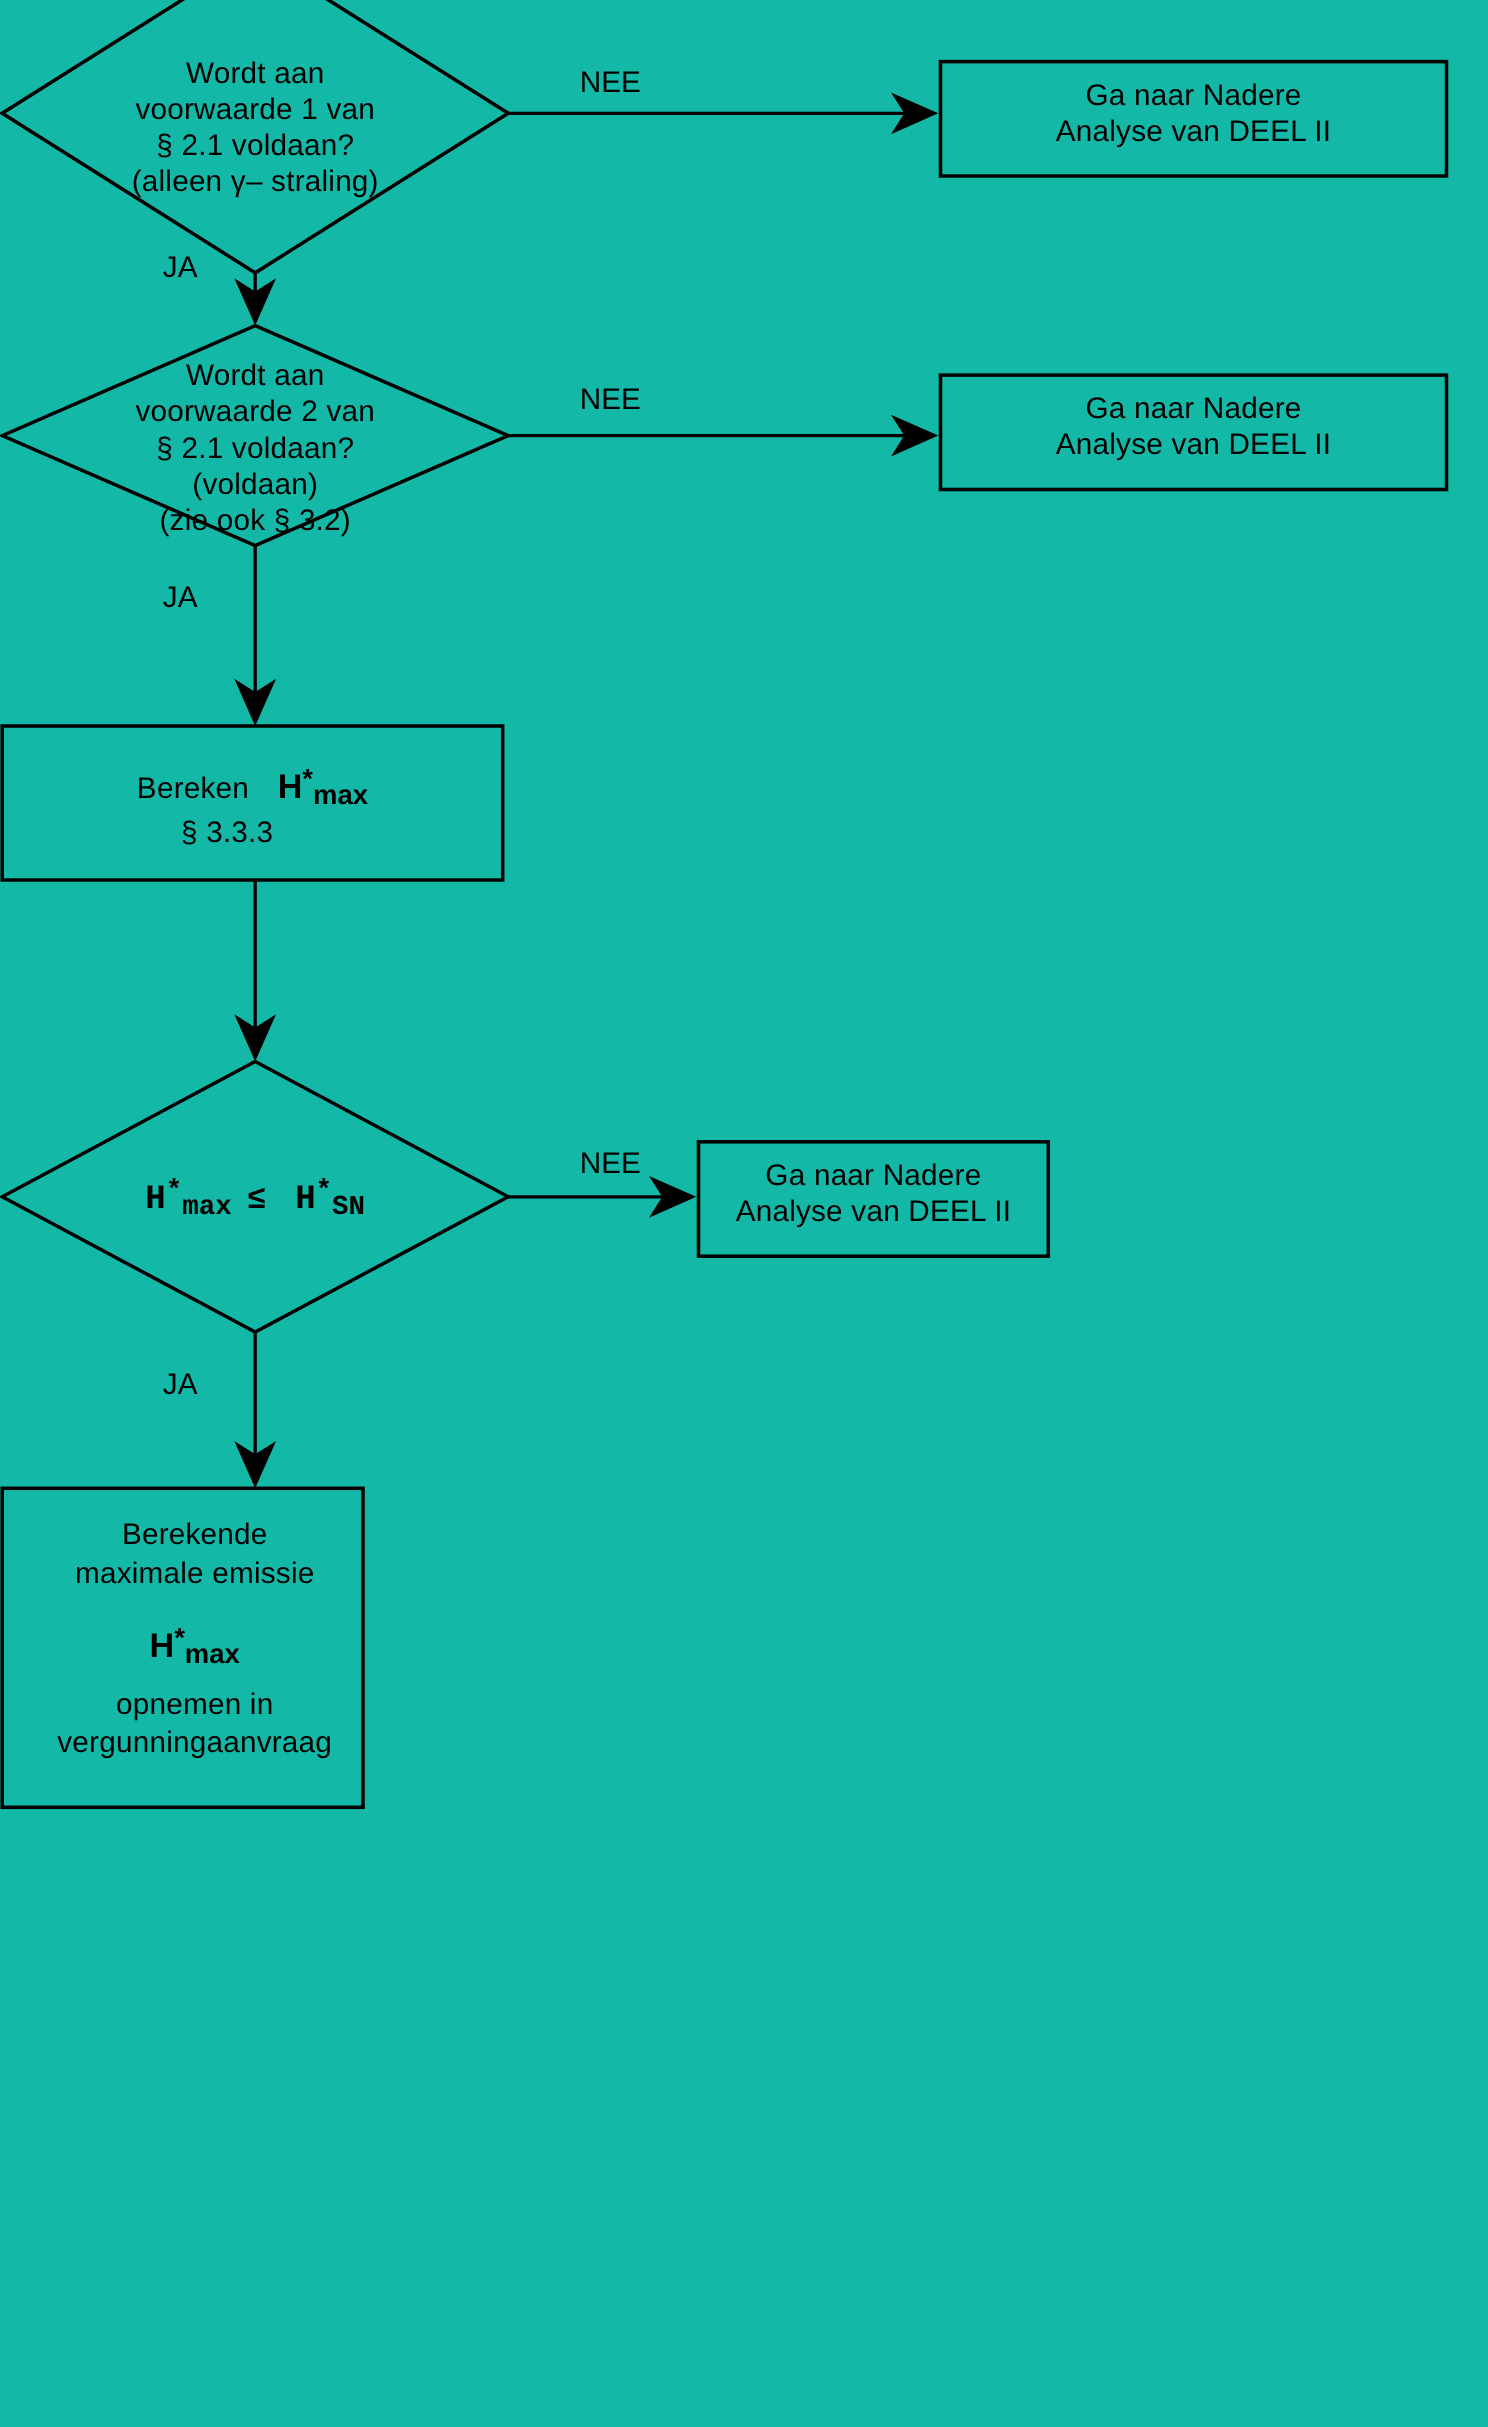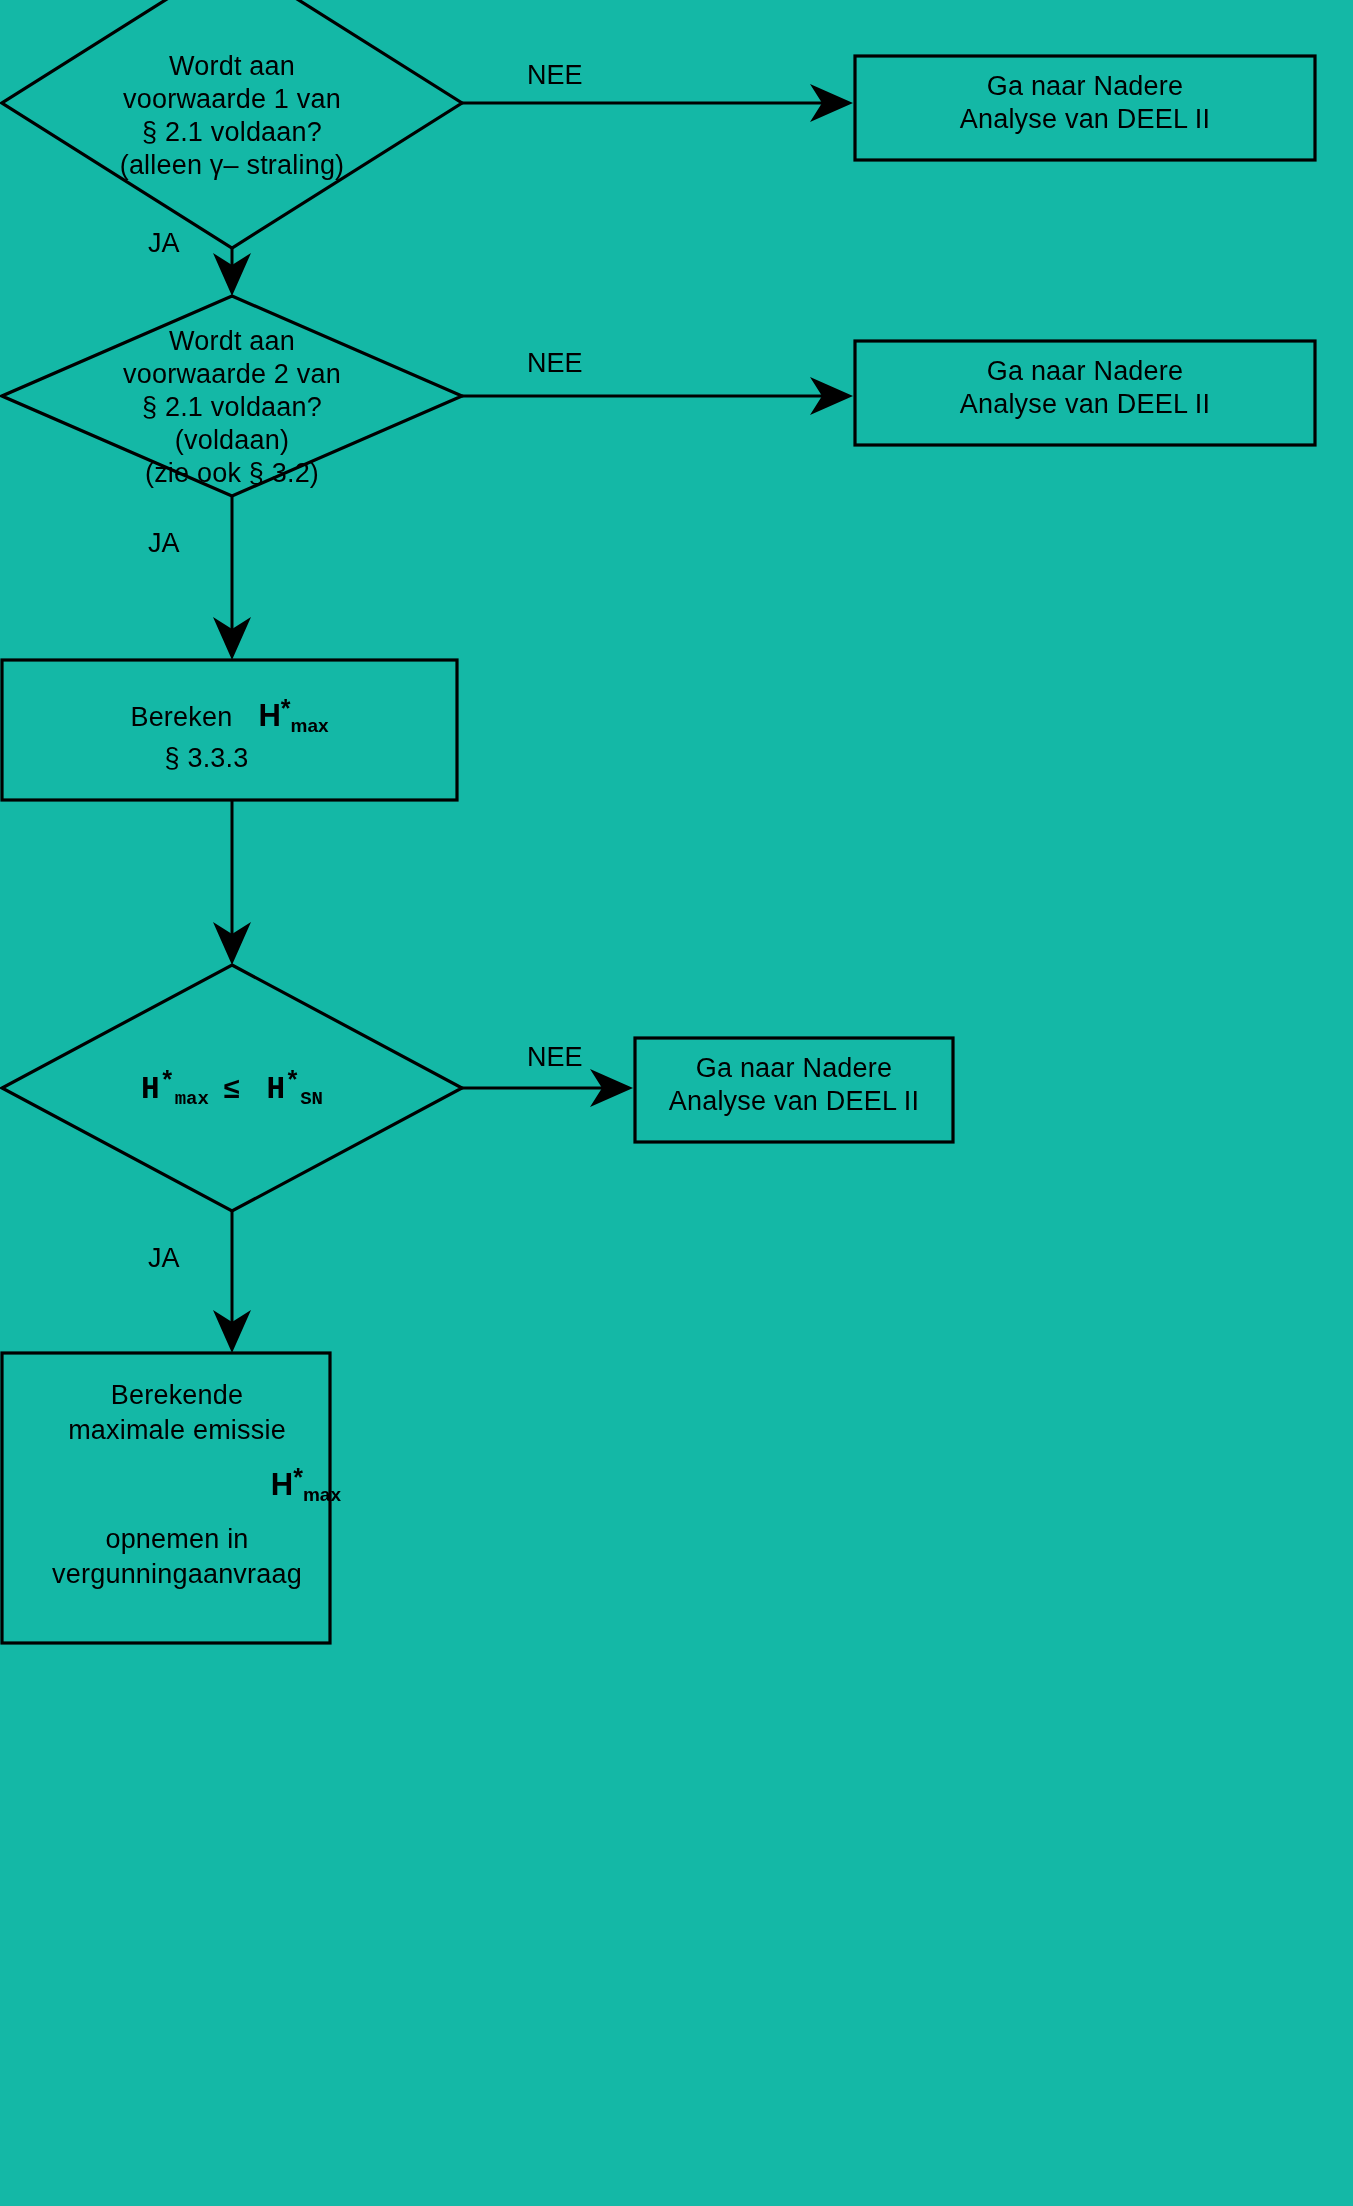--- a/index.html
+++ b/index.html
@@ -60,21 +60,21 @@
     font-size: 27px;
     line-height: 30px;
     white-space: nowrap;
   }
   .sym {
     font-size: 31px;
     font-weight: 600;
     letter-spacing: 0;
   }
   .sub {
-    font-size: 19px;
+    font-size: 25px;
     font-weight: 600;
     vertical-align: -6px;
     letter-spacing: 0;
   }
   .sup-star {
     font-size: 25px;
     font-weight: 700;
     vertical-align: 9px;
     letter-spacing: 0;
   }
@@ -187,20 +187,20 @@
   <div class="flow-text" style="left:635px; top:1052px; width:318px;">
     <div>Ga naar Nadere</div>
     <div>Analyse van DEEL II</div>
   </div>
 
   <div class="edge-label" style="left:148px; top:1243px;">JA</div>
 
   <div class="flow-text" style="left:13px; top:1378px; width:328px; line-height:35px;">
     <div>Berekende</div>
     <div>maximale emissie</div>
-    <div style="margin-top:12px; margin-bottom:10px;text-align:right;">
+    <div style="margin-top:24px; margin-bottom:10px;">
       <span class="sym">H</span><span class="sup-star">*</span><span class="sub">max</span>
     </div>
     <div>opnemen in</div>
     <div>vergunningaanvraag</div>
   </div>
 
 </div>
 
 </body></html>

